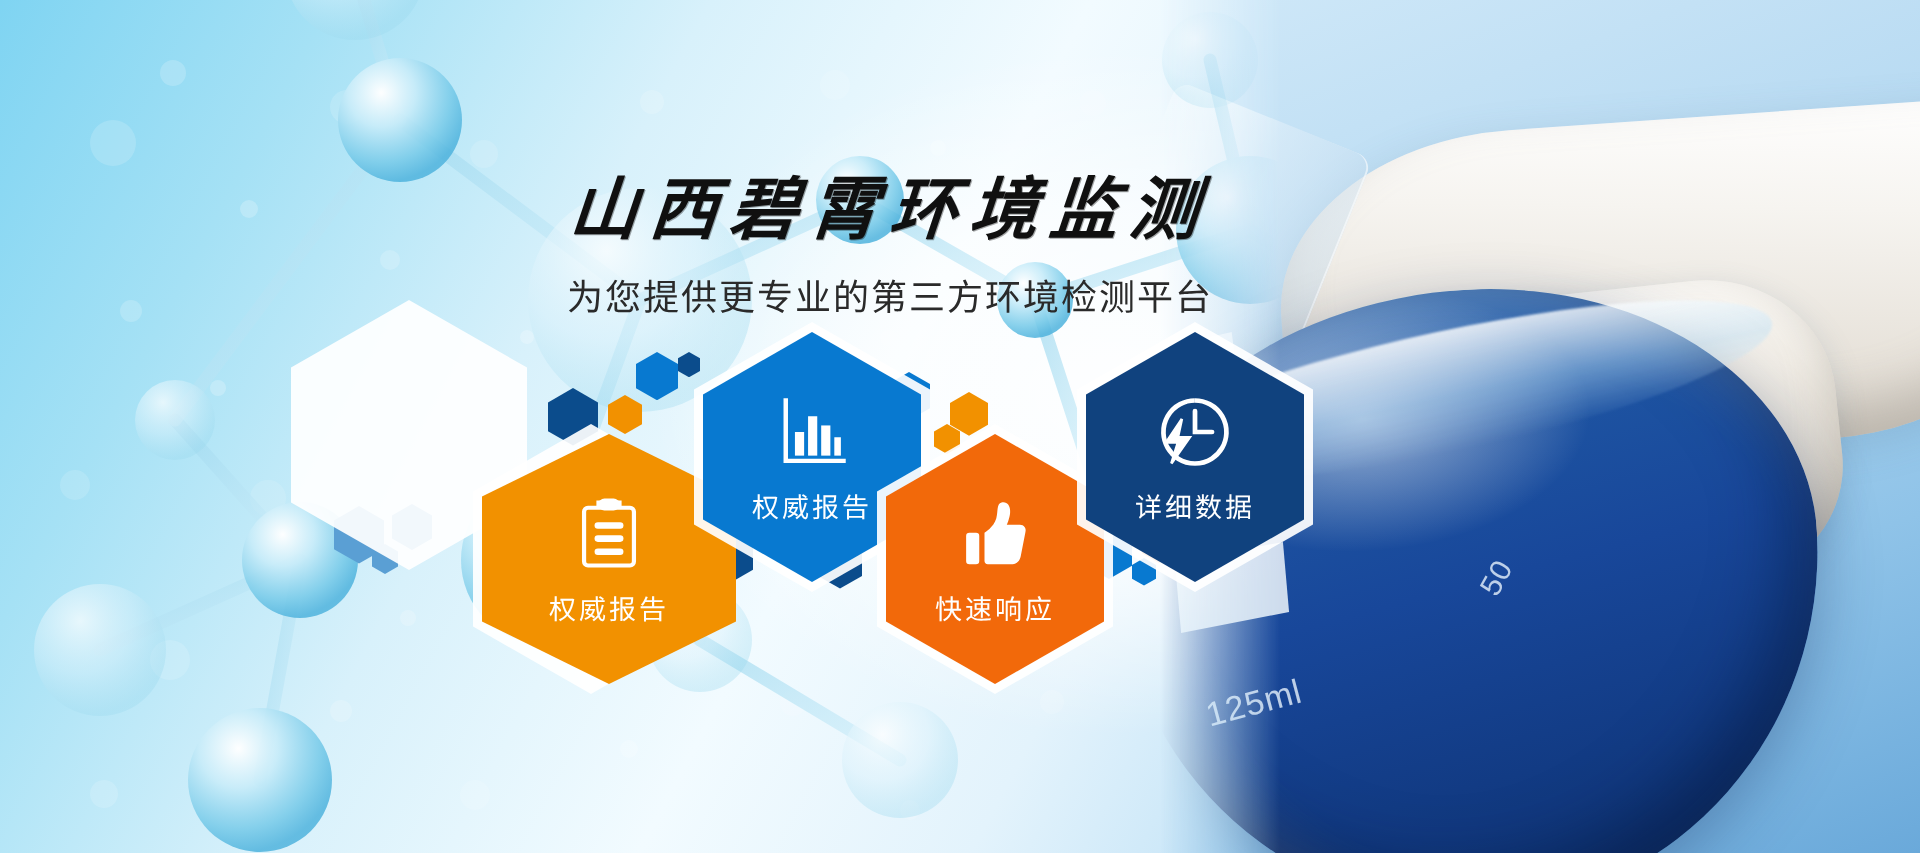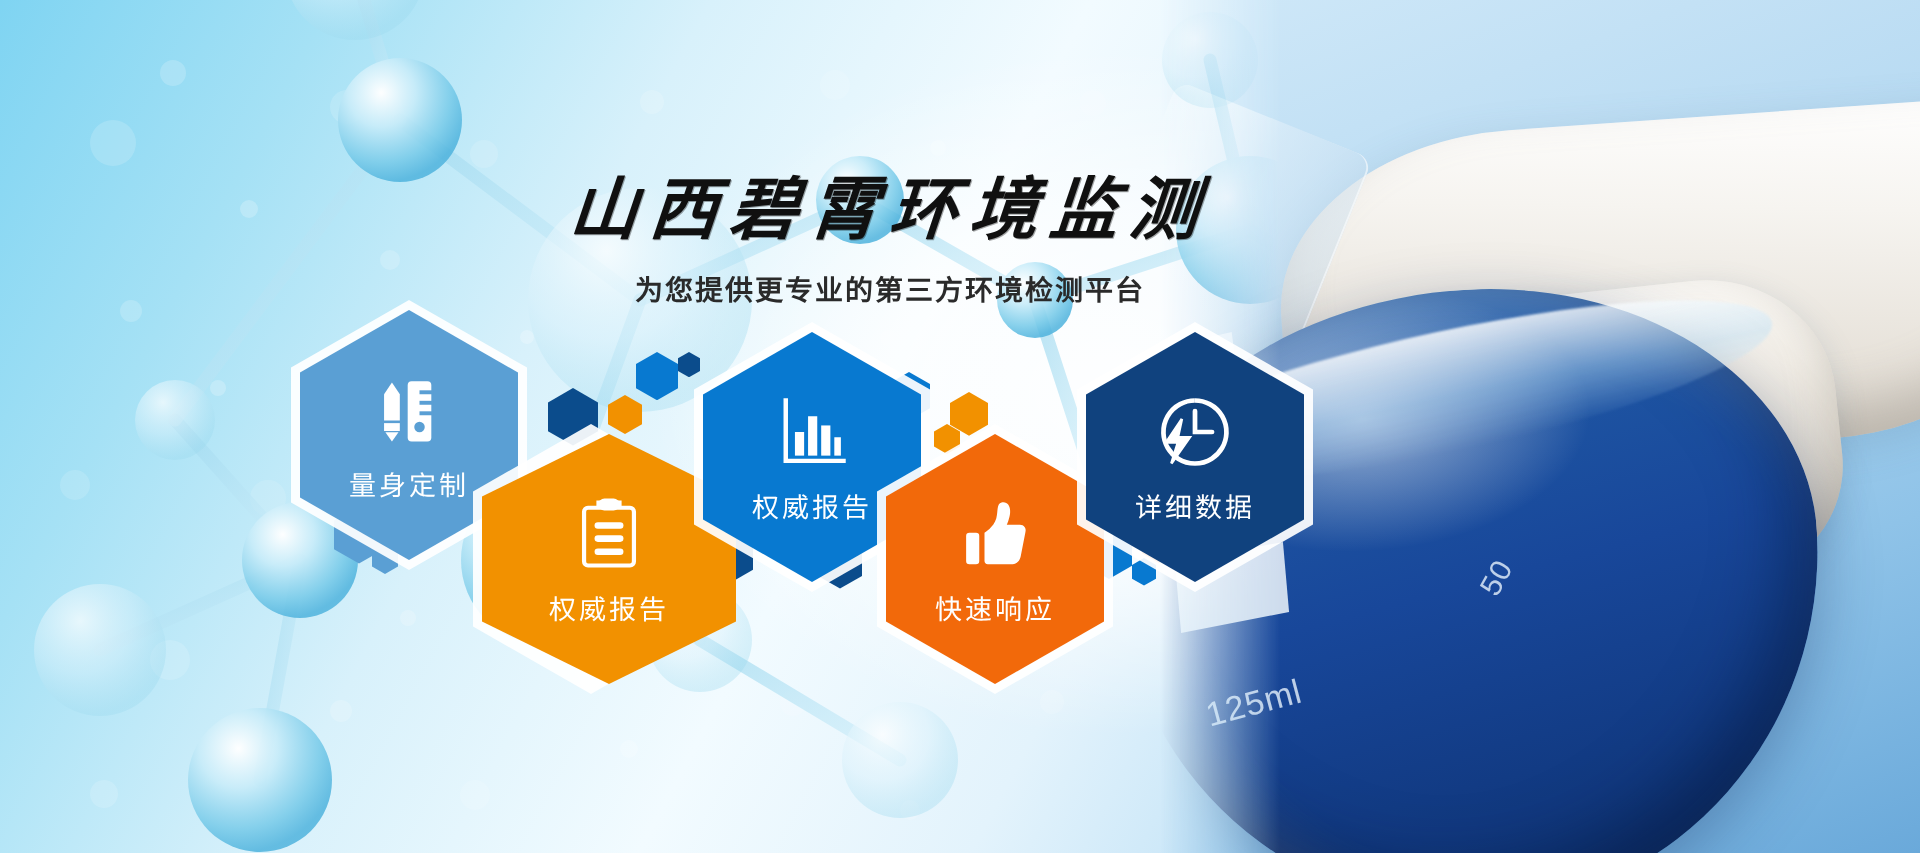--- a/index.html
+++ b/index.html
@@ -138,25 +138,24 @@
     font-style:italic;
     color:#101010;
     letter-spacing:12px;
     line-height:1.04;
     white-space:nowrap;
     text-shadow:1px 1px 0 rgba(0,0,0,0.35);
     transform:skewX(-5deg);
   }
   .brand-sub {
     margin-top:22px;
-    font-size:28px;
+    font-size:36px;
     color:#2a2a2a;
     letter-spacing:2px;
     white-space:nowrap;
-    font-weight:bold;
   }
 
   
   .hex-field { position:absolute; inset:0; z-index:20; }
   .hex {
     position:absolute;
     clip-path:polygon(50% 0%, 100% 25%, 100% 75%, 50% 100%, 0% 75%, 0% 25%);
     display:flex;
     flex-direction:column;
     align-items:center;
@@ -326,35 +325,20 @@
       <div class="hex hex-deco" style="left: 888px; top: 372px; width: 42px; height: 48.3px; background: rgb(8, 121, 208); z-index: 5;"></div>
       <div class="hex hex-deco" style="left: 950px; top: 392px; width: 38px; height: 43.7px; background: rgb(242, 145, 0); z-index: 5;"></div>
       <div class="hex hex-deco" style="left: 934px; top: 424px; width: 26px; height: 29.9px; background: rgb(242, 145, 0); z-index: 5;"></div>
       <div class="hex hex-deco" style="left: 334px; top: 506px; width: 50px; height: 57.5px; background: rgb(90, 159, 212); z-index: 5;"></div>
       <div class="hex hex-deco" style="left: 392px; top: 504px; width: 40px; height: 46px; background: rgb(90, 159, 212); z-index: 5;"></div>
       <div class="hex hex-deco" style="left: 372px; top: 544px; width: 26px; height: 29.9px; background: rgb(90, 159, 212); z-index: 5;"></div>
       <div class="hex hex-deco" style="left: 1086px; top: 526px; width: 46px; height: 52.9px; background: rgb(8, 121, 208); z-index: 5;"></div>
       <div class="hex hex-deco" style="left: 1142px; top: 524px; width: 34px; height: 39.1px; background: rgb(242, 105, 10); z-index: 5;"></div>
       <div class="hex hex-deco" style="left: 1132px; top: 558px; width: 24px; height: 27.6px; background: rgb(8, 121, 208); z-index: 5;"></div>
       <div class="hex" style="left: 291px; top: 300px; width: 236px; height: 270px; background: rgba(255, 255, 255, 0.92); z-index: 10;"></div>
-      <div class="hex hex-main" style="left: 300px; top: 310px; width: 218px; height: 250px; background: rgb(90, 159, 212); z-index: 11;">
-        <span class="hex-icon">
-          <svg width="84" height="84" viewBox="0 0 64 64" fill="#ffffff">
-            <path d="M13 20 L19 11 L25 20 L25 40 L13 40 Z"></path>
-            <rect x="13" y="42" width="12" height="6"></rect>
-            <path d="M19 56 L14 49 L24 49 Z"></path>
-            <rect x="31" y="10" width="18" height="46" rx="3"></rect>
-            <rect x="40" y="17" width="11" height="3" fill="#5a9fd4" class="notch"></rect>
-            <rect x="40" y="25" width="11" height="3" class="notch" fill="#5a9fd4"></rect>
-            <rect x="40" y="33" width="11" height="3" class="notch" fill="#5a9fd4"></rect>
-            <circle cx="40" cy="45" r="4" class="notch" fill="#5a9fd4"></circle>
-          </svg>
-        </span>
-        <span class="hex-label">量身定制</span>
-      </div>
       <div class="hex" style="left: 473px; top: 424px; width: 236px; height: 270px; background: rgba(255, 255, 255, 0.92); z-index: 12;"></div>
       <div class="hex hex-main" style="left: 482px; top: 434px; width: 254px; height: 250px; background: rgb(242, 145, 0); z-index: 13;">
         <span class="hex-icon">
           <svg width="84" height="84" viewBox="0 0 64 64" fill="#ffffff">
             <rect x="13" y="12" width="38" height="44" rx="3" fill="none" stroke="#ffffff" stroke-width="3.2"></rect>
             <path d="M24 12 L24 8 L40 8 L40 12" fill="none" stroke="#ffffff" stroke-width="3.2"></path>
             <rect x="24" y="5" width="16" height="9" rx="4.5"></rect>
             <rect x="21" y="23" width="22" height="5" rx="2.5"></rect>
             <rect x="21" y="33" width="22" height="5" rx="2.5"></rect>
             <rect x="21" y="43" width="22" height="5" rx="2.5"></rect>

